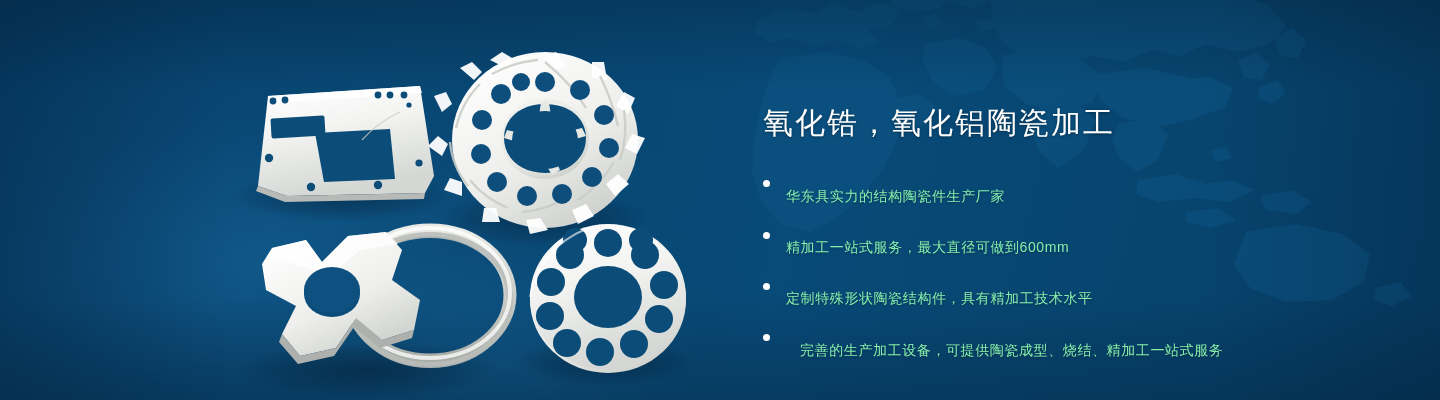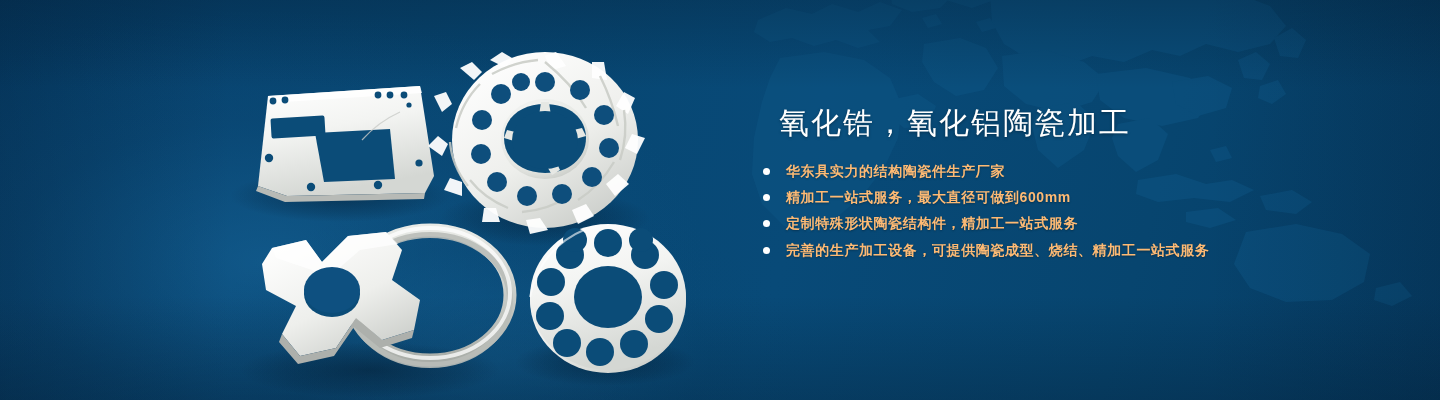--- a/index.html
+++ b/index.html
@@ -69,51 +69,52 @@
     left: 763px;
     top: 104px;
     width: 560px;
   }
   .headline {
     color: #ffffff;
     font-size: 30px;
     font-weight: 400;
     letter-spacing: 2px;
     line-height: 1.25;
-    margin: 0 0 22px 16px;
+    margin: 0 0 22px 0;
     white-space: nowrap;
     text-shadow: 0 1px 3px rgba(0,0,0,0.35);
   }
   .points {
     list-style: none;
     margin: 0;
     padding: 0;
   }
   .point {
     display: flex;
     align-items: center;
     margin-bottom: 11px;
     white-space: nowrap;
   }
-  .point:last-child { margin-bottom: 0; }
+  .point:last-child { margin-bottom: 0; gap: 14px; }
   .dot {
     flex: 0 0 auto;
     width: 7px;
     height: 7px;
     border-radius: 50%;
     background: #ffffff;
     margin-right: 16px;
   }
   .point-text {
-    color: #fdba74;
+    color: #86efac;
     font-size: 14px;
-    font-weight: 700;
+    font-weight: 400;
     letter-spacing: 0.6px;
     line-height: 1.1;
     text-shadow: 0 1px 2px rgba(0,0,0,0.30);
+    margin-top: 25px;
   }
 
   
   .products {
     position: absolute;
     left: 0;
     top: 0;
     width: 740px;
     height: 400px;
     pointer-events: none;
@@ -328,21 +329,21 @@
       <li class="point">
         <span class="dot"></span>
         <span class="point-text">华东具实力的结构陶瓷件生产厂家</span>
       </li>
       <li class="point">
         <span class="dot"></span>
         <span class="point-text">精加工一站式服务，最大直径可做到600mm</span>
       </li>
       <li class="point">
         <span class="dot"></span>
-        <span class="point-text">定制特殊形状陶瓷结构件，精加工一站式服务</span>
+        <span class="point-text">定制特殊形状陶瓷结构件，具有精加工技术水平</span>
       </li>
       <li class="point">
         <span class="dot"></span>
         <span class="point-text">完善的生产加工设备，可提供陶瓷成型、烧结、精加工一站式服务</span>
       </li>
     </ul>
   </div>
 
 </div>
 

